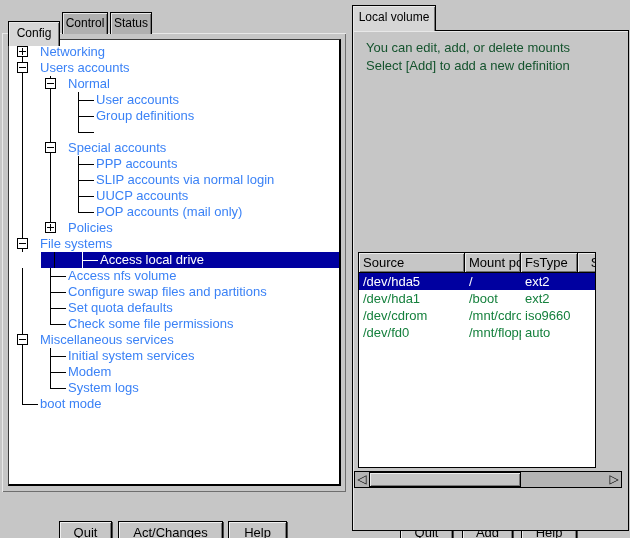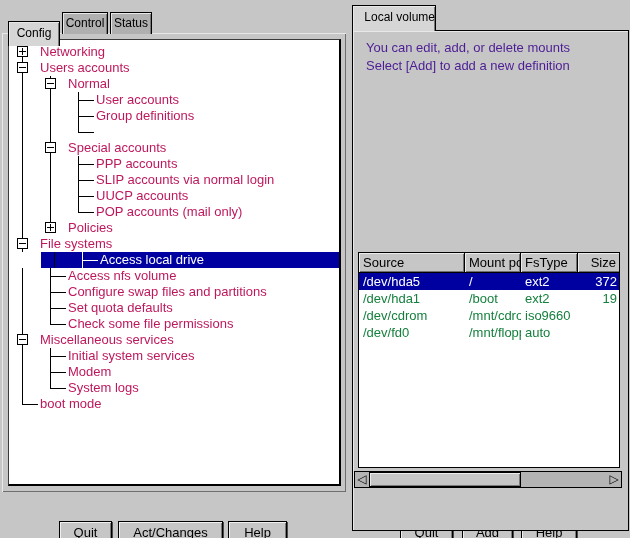--- a/index.html
+++ b/index.html
@@ -7,33 +7,33 @@
   .screen{position:relative;width:630px;height:538px;background:#c6c6c6;}
 
   
   .tab{position:absolute;box-sizing:border-box;background:#b0b0b0;border:1px solid #000;border-bottom:none;
        box-shadow:inset 1px 1px 0 #e8e8e8, inset -1px 0 0 #787878;
        font-size:12px;color:#000;text-align:center;z-index:3;line-height:20px;}
   .tab.selected{background:#d6d6d6;line-height:23px;}
   #tab-config {left:8px;  top:21px; width:52px; height:25px;}
   #tab-control{left:62px; top:12px;width:46px; height:22px;}
   #tab-status {left:110px;top:12px;width:42px; height:22px;}
-  #tab-localvol{left:352px;top:5px;width:84px;height:26px;text-align:right;}
+  #tab-localvol{left:352px;top:5px;width:84px;height:26px;}
 
   
   .left-frame{position:absolute;left:2px;top:33px;width:344px;height:459px;box-sizing:border-box;background:#c6c6c6;
        box-shadow:inset 1px 1px 0 #e8e8e8, inset -1px -1px 0 #6e6e6e;z-index:1;}
   .tree-box{position:absolute;left:6px;top:6px;width:333px;height:447px;box-sizing:border-box;background:#fff;
        border:1px solid #3a3a3a;border-right:2px solid #000;border-bottom:2px solid #000;
        overflow:hidden;padding-top:4px;}
 
   
   .tree-row{position:relative;display:flex;height:16px;align-items:stretch;white-space:nowrap;cursor:default;}
   .tree-row.selected{background:#0000a0;margin-left:32px;}
-  .tree-label{font-size:13px;line-height:16px;color:#be185d;padding-left:3px;}
+  .tree-label{font-size:13px;line-height:16px;color:#3b82f6;padding-left:3px;}
   .tree-row.selected .tree-label{color:#fff;}
   .cell{position:relative;width:28px;height:16px;flex:none;}
   .cell.v::before, .cell.tee::before, .cell.through::before{
        content:"";position:absolute;left:13px;top:0;bottom:0;width:1px;background:#000;}
   .cell.elbow::before{content:"";position:absolute;left:13px;top:0;height:8px;width:1px;background:#000;}
   .cell.start::before{content:"";position:absolute;left:13px;top:8px;bottom:0;width:1px;background:#000;}
   .cell.end::before{content:"";position:absolute;left:13px;top:0;height:8px;width:1px;background:#000;}
   .cell.tee::after, .cell.elbow::after{
        content:"";position:absolute;left:13px;top:8px;width:16px;height:1px;background:#000;}
   .tree-row.selected .cell.tee::before,
@@ -51,24 +51,24 @@
   #btn-l-quit{left:59px; top:497px;width:53px;}
   #btn-l-act {left:118px;top:497px;width:105px;}
   #btn-l-help{left:228px;top:497px;width:59px;}
   #btn-r-quit{left:400px;top:497px;width:53px;}
   #btn-r-add {left:462px;top:497px;width:51px;}
   #btn-r-help{left:521px;top:497px;width:56px;}
 
   
   .right-frame{position:absolute;left:352px;top:30px;width:277px;height:501px;box-sizing:border-box;
        background:#c6c6c6;border:1px solid #000;box-shadow:inset 1px 1px 0 #e8e8e8;z-index:2;}
-  .msg{position:absolute;left:13px;top:8px;font-size:13px;color:#4c1d95;line-height:18px;white-space:nowrap;}
-
-  
-  .mtable{position:absolute;left:5px;top:221px;width:262px;height:216px;box-sizing:border-box;
+  .msg{position:absolute;left:13px;top:8px;font-size:13px;color:#14532d;line-height:18px;white-space:nowrap;}
+
+  
+  .mtable{position:absolute;left:5px;top:221px;width:238px;height:216px;box-sizing:border-box;
        background:#fff;border:1px solid #000;overflow:hidden;}
   .thead{display:flex;height:20px;}
   .th{box-sizing:border-box;background:#c6c6c6;border-right:1px solid #000;border-bottom:1px solid #000;
        box-shadow:inset 1px 1px 0 #ececec, inset -1px -1px 0 #707070;
        font-size:13px;line-height:19px;padding:0 4px;overflow:hidden;white-space:nowrap;flex:none;}
   .trow{display:flex;height:17px;}
   .td{box-sizing:border-box;font-size:13px;line-height:17px;padding:0 4px;overflow:hidden;
       white-space:nowrap;color:#15803d;flex:none;}
   .trow.selected{background:#0000a0;}
   .trow.selected .td{color:#fff;}

